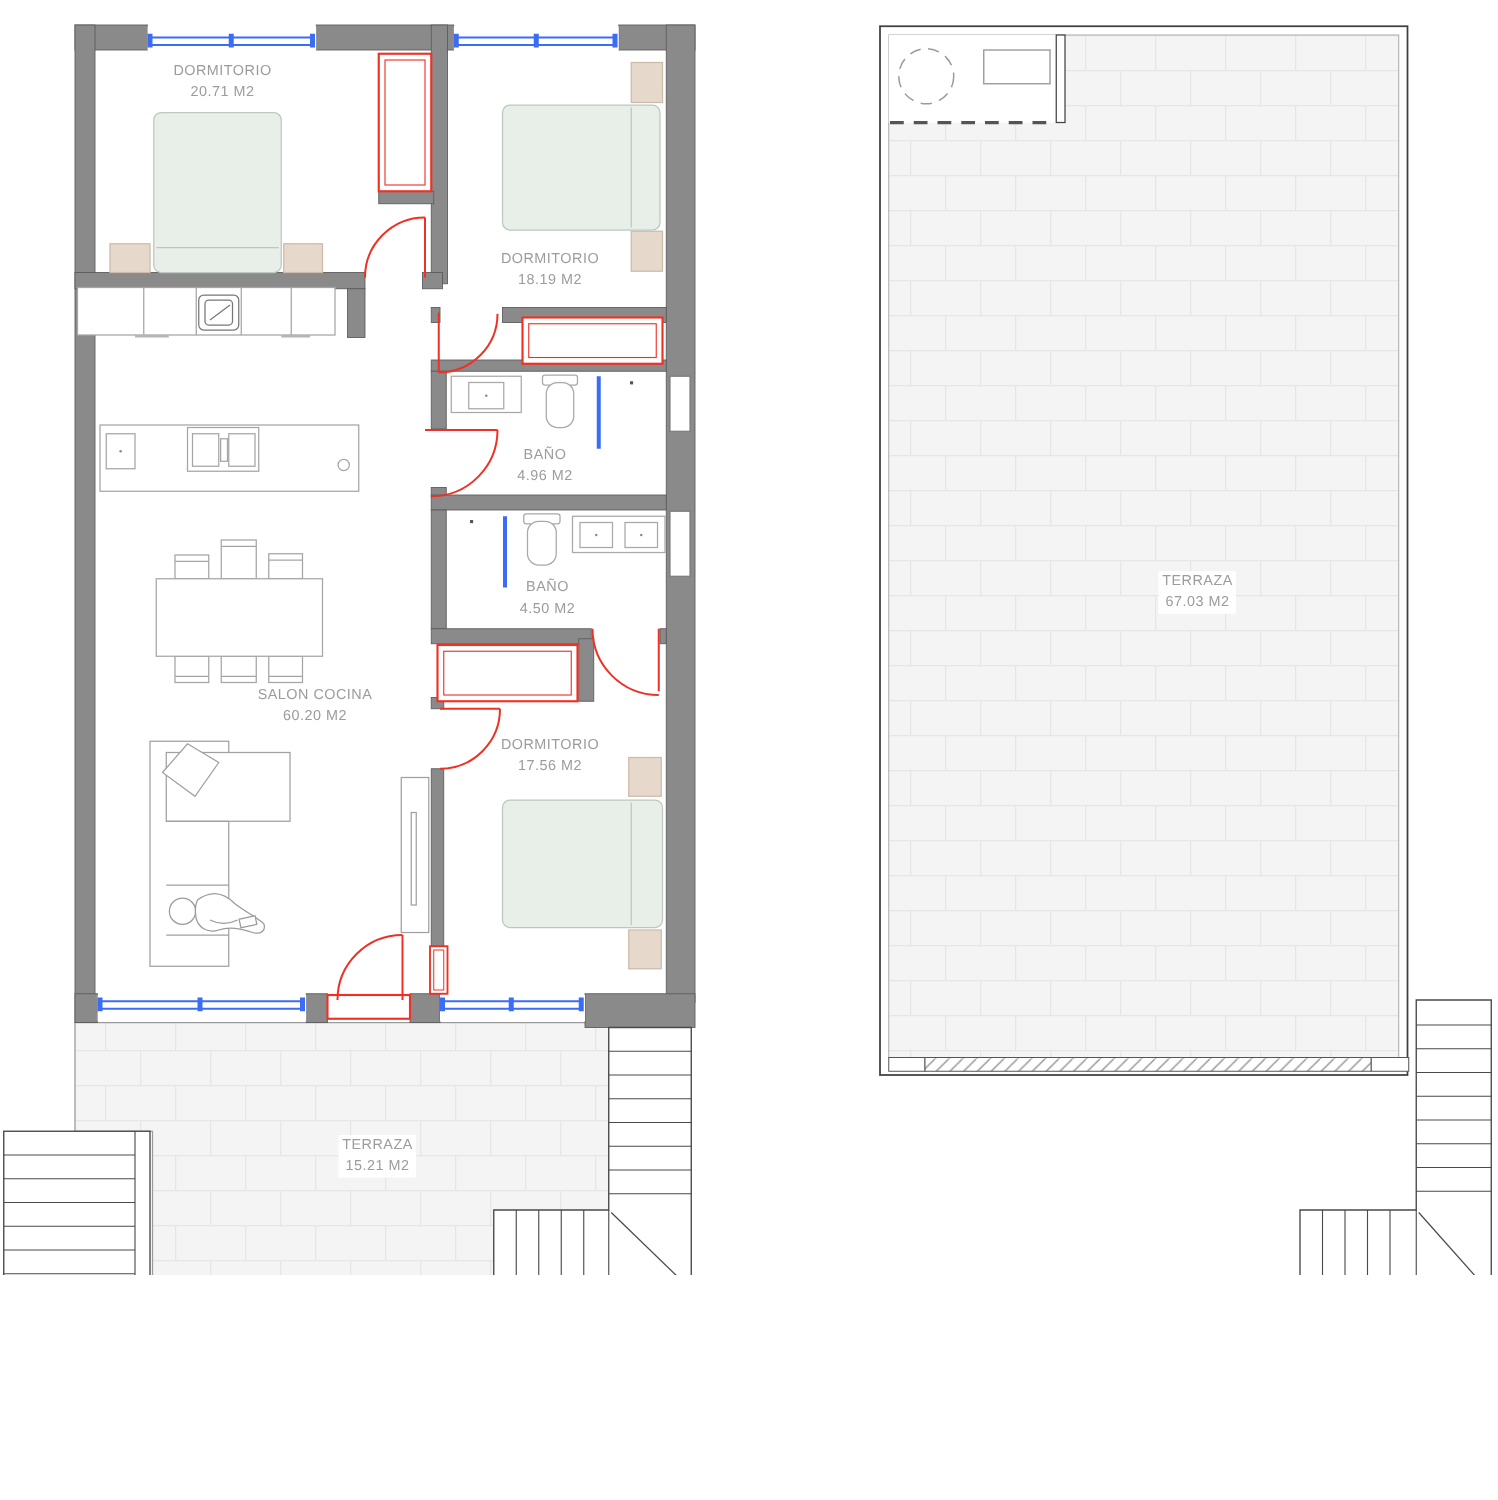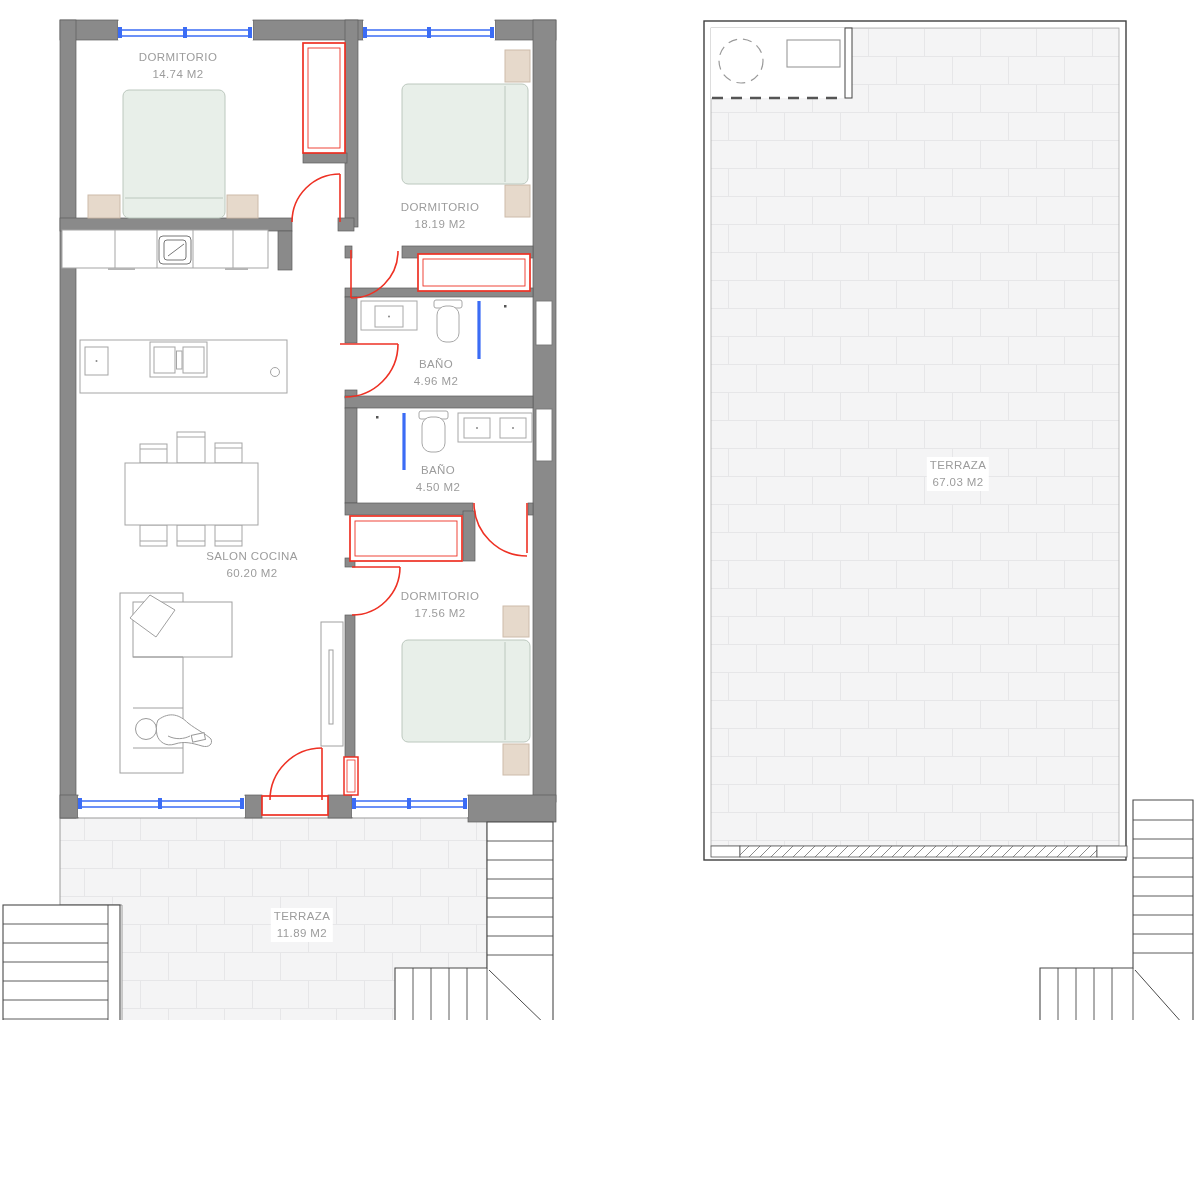--- a/index.html
+++ b/index.html
@@ -285,21 +285,21 @@
     <path d="M1133 800 H1193 V1035 H1040 V968 H1133 Z"></path>
     <path d="M1133 820 H1193 M1133 839 H1193 M1133 858 H1193 M1133 877 H1193 M1133 896 H1193 M1133 915 H1193 M1133 934 H1193 M1133 953 H1193" fill="none" stroke-width="0.9"></path>
     <path d="M1133 968 V1035" fill="none" stroke-width="0.9"></path>
     <path d="M1058 968 V1035 M1076 968 V1035 M1094 968 V1035 M1112 968 V1035" fill="none" stroke-width="0.9"></path>
     <path d="M1135 970 L1191 1033" fill="none" stroke-width="1"></path>
   </g>
 </svg>
 
 <div class="room-label" style="left:178px;top:49px">
   <span class="nm">DORMITORIO</span>
-  <span class="ar">14.74 M2</span>
+  <span class="ar">20.71 M2</span>
 </div>
 <div class="room-label" style="left:440px;top:199px">
   <span class="nm">DORMITORIO</span>
   <span class="ar">18.19 M2</span>
 </div>
 <div class="room-label" style="left:436px;top:356px">
   <span class="nm">BAÑO</span>
   <span class="ar">4.96 M2</span>
 </div>
 <div class="room-label" style="left:438px;top:462px">
@@ -309,20 +309,20 @@
 <div class="room-label" style="left:252px;top:548px">
   <span class="nm">SALON COCINA</span>
   <span class="ar">60.20 M2</span>
 </div>
 <div class="room-label" style="left:440px;top:588px">
   <span class="nm">DORMITORIO</span>
   <span class="ar">17.56 M2</span>
 </div>
 <div class="room-label" style="left:302px;top:908px">
   <span class="nm">TERRAZA</span>
-  <span class="ar">11.89 M2</span>
+  <span class="ar">15.21 M2</span>
 </div>
 <div class="room-label" style="left:958px;top:457px">
   <span class="nm">TERRAZA</span>
   <span class="ar">67.03 M2</span>
 </div>
 
 </div>
 
 </body></html>

